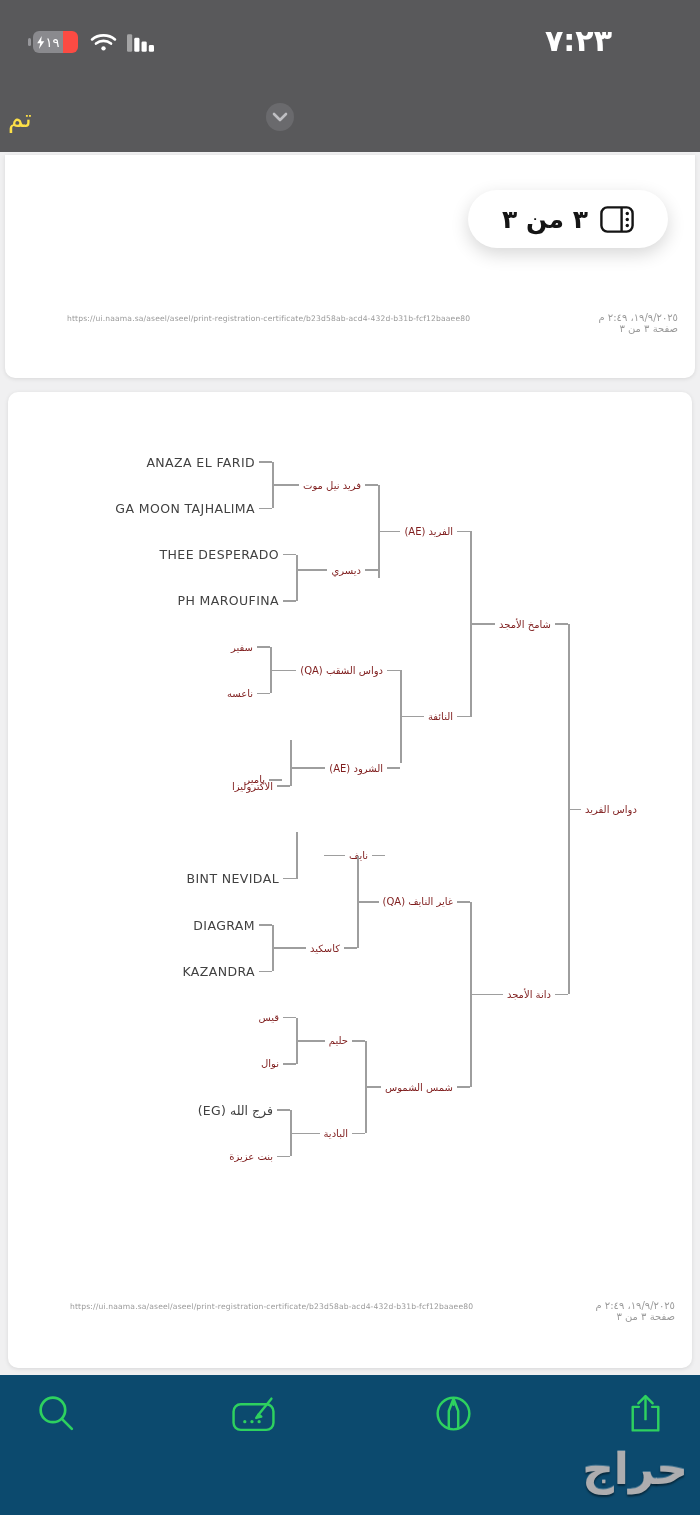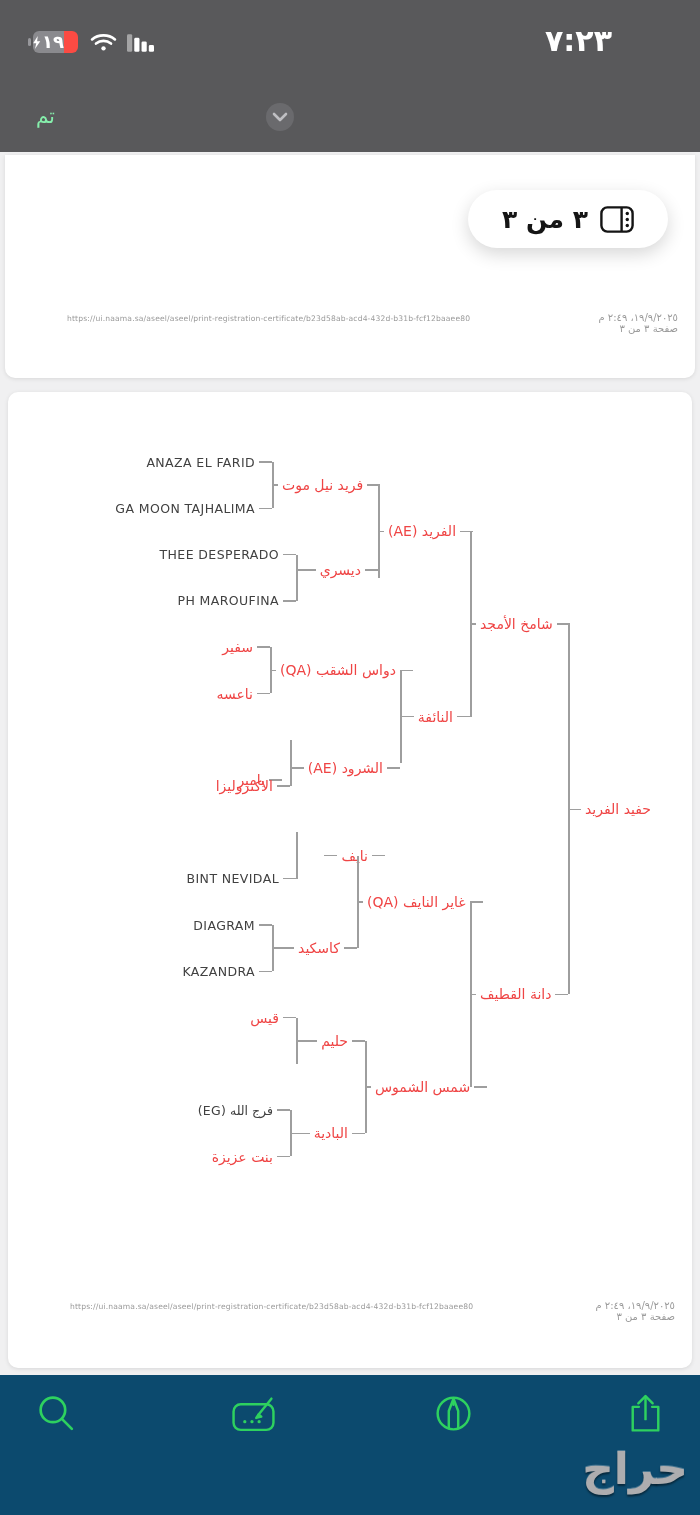--- a/index.html
+++ b/index.html
@@ -6,25 +6,25 @@
   #screen{position:relative;width:700px;height:1515px;background:#59595b;overflow:hidden;
           font-family:"DejaVu Sans",sans-serif;}
   
   .status-bar{position:absolute;left:0;top:0;width:700px;height:85px;}
   .sb-left{position:absolute;left:28px;top:22px;height:40px;display:flex;align-items:center;gap:10px;}
   .battery{position:relative;width:52px;height:24px;}
   .bat-cap{position:absolute;left:0;top:8px;width:3px;height:8px;border-radius:2px;background:#97979b;}
   .bat-body{position:absolute;left:5px;top:1px;width:45px;height:22px;border-radius:6px;overflow:hidden;display:flex;}
   .bat-gray{flex:1;background:#8a8a8e;display:flex;align-items:center;justify-content:center;gap:1px;}
   .bat-red{width:15px;background:#fb4b43;}
-  .bat-num{color:#fff;font-size:18px;font-weight:bold;line-height:1;}
+  .bat-num{color:#fff;font-size:13px;font-weight:normal;line-height:1;}
   .sb-time{position:absolute;right:88px;top:23px;color:#fff;font-size:30px;font-weight:700;letter-spacing:1px;}
   
   .title-bar{position:absolute;left:0;top:85px;width:700px;height:67px;border-bottom:1px solid rgba(0,0,0,.22);}
-  .done-btn{position:absolute;left:36px;top:19px;font-size:20px;color:#86efac;background:none;border:none;
+  .done-btn{position:absolute;left:8px;top:19px;font-size:25px;color:#fde047;background:none;border:none;
             font-family:"DejaVu Sans",sans-serif;cursor:pointer;padding:0;}
   .doc-title{position:absolute;left:calc(50% + 22px);top:15px;transform:translateX(-50%);
              color:#fff;font-size:27px;font-weight:bold;white-space:nowrap;}
   .chev-btn{position:absolute;left:266px;top:18px;width:28px;height:28px;border-radius:50%;
             background:#6a6a6d;display:flex;align-items:center;justify-content:center;border:none;cursor:pointer;}
   
   .content{position:absolute;left:0;top:152px;width:700px;height:1223px;background:#f0f0f1;overflow:hidden;}
   .page{position:absolute;background:#fff;box-shadow:0 1px 4px rgba(0,0,0,.10);}
   .page1{left:5px;top:3px;width:690px;height:223px;border-radius:0 0 10px 10px;}
   .page2{left:8px;top:240px;width:684px;height:976px;border-radius:10px;}
@@ -36,21 +36,21 @@
         box-shadow:0 6px 18px rgba(0,0,0,.16);display:flex;align-items:center;justify-content:center;gap:12px;
         cursor:pointer;z-index:5;}
   .pill-label{font-size:25px;font-weight:600;color:#151515;}
   
   .tree{position:absolute;inset:0;}
   .trow{position:absolute;height:22px;display:flex;align-items:center;}
   .h{height:1.5px;background:#9e9e9e;}
   .h.fx{flex:0 0 13px;}
   .h.fl{flex:1 1 10px;min-width:6px;}
   .sp{flex:1 1 auto;}
-  .lbl{white-space:nowrap;padding:0 4px;color:#ef4444;font-size:14px;}
+  .lbl{white-space:nowrap;padding:0 4px;color:#7f1d1d;font-size:10px;}
   .lbl.en{font-size:12.5px;letter-spacing:.4px;color:#414141;}
   .vline{position:absolute;width:1.5px;background:#9e9e9e;}
   
   .toolbar{position:absolute;left:0;top:1375px;width:700px;height:140px;background:#0c4a6e;}
   .tb-btn{position:absolute;top:8px;width:60px;height:60px;background:none;border:none;cursor:pointer;
           display:flex;align-items:center;justify-content:center;padding:0;}
   .watermark{position:absolute;right:12px;top:68px;font-size:44px;font-weight:800;color:#adadaf;
              letter-spacing:1px;text-shadow:0 2px 2px rgba(0,0,0,.45), 0 -1px 0 rgba(255,255,255,.25);}
 </style>
 </head>
@@ -163,20 +163,25 @@
           <div class="trow" style="left: 55px; top: 568.3px; width: 209px;">
             <div class="sp"></div>
             <span class="lbl en" dir="auto">KAZANDRA</span>
             <div class="h fx"></div>
           </div>
           <div class="trow" style="left: 55px; top: 614.6px; width: 233px;">
             <div class="sp"></div>
             <span class="lbl ar" dir="auto">قيس</span>
             <div class="h fx"></div>
           </div>
+          <div class="trow" style="left: 55px; top: 660.9px; width: 233px;">
+            <div class="sp"></div>
+            <span class="lbl ar" dir="auto">نوال</span>
+            <div class="h fx"></div>
+          </div>
           <div class="trow" style="left: 55px; top: 707.2px; width: 227px;">
             <div class="sp"></div>
             <span class="lbl en" dir="auto">فرج الله (EG)</span>
             <div class="h fx"></div>
           </div>
           <div class="trow" style="left: 55px; top: 753.5px; width: 227px;">
             <div class="sp"></div>
             <span class="lbl ar" dir="auto">بنت عزيزة</span>
             <div class="h fx"></div>
           </div>
@@ -240,26 +245,26 @@
             <span class="lbl ar" dir="auto">شمس الشموس</span>
             <div class="h fx"></div>
           </div>
           <div class="trow" style="left: 462px; top: 221.05px; width: 98px;">
             <div class="h fl"></div>
             <span class="lbl ar" dir="auto">شامخ الأمجد</span>
             <div class="h fx"></div>
           </div>
           <div class="trow" style="left: 462px; top: 591.45px; width: 98px;">
             <div class="h fl"></div>
-            <span class="lbl ar" dir="auto">دانة القطيف</span>
+            <span class="lbl ar" dir="auto">دانة الأمجد</span>
             <div class="h fx"></div>
           </div>
           <div class="trow" style="left: 560px; top: 406.25px; width: 122px;">
             <div class="h fx"></div>
-            <span class="lbl ar" dir="auto">حفيد الفريد</span>
+            <span class="lbl ar" dir="auto">دواس الفريد</span>
           </div>
           <div class="vline" style="left: 264px; top: 70px; height: 46.3px;"></div>
           <div class="vline" style="left: 288px; top: 162.6px; height: 46.3px;"></div>
           <div class="vline" style="left: 262px; top: 255.2px; height: 46.3px;"></div>
           <div class="vline" style="left: 282px; top: 347.8px; height: 46.3px;"></div>
           <div class="vline" style="left: 288px; top: 440.4px; height: 46.3px;"></div>
           <div class="vline" style="left: 264px; top: 533px; height: 46.3px;"></div>
           <div class="vline" style="left: 288px; top: 625.6px; height: 46.3px;"></div>
           <div class="vline" style="left: 282px; top: 718.2px; height: 46.3px;"></div>
           <div class="vline" style="left: 370px; top: 93.15px; height: 92.6px;"></div>

